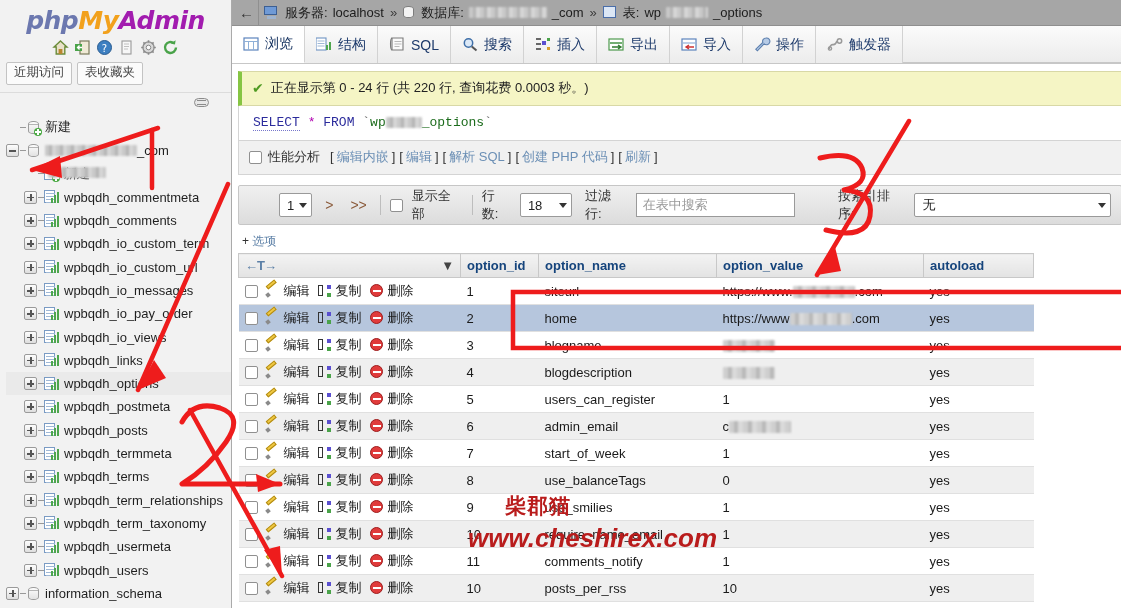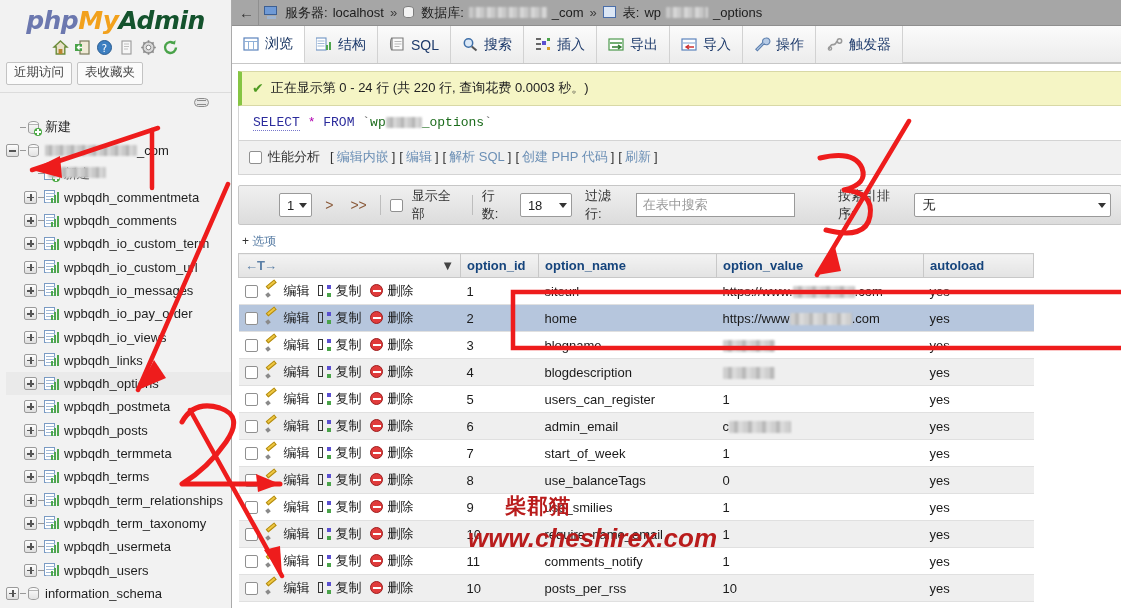--- a/index.html
+++ b/index.html
@@ -27,21 +27,21 @@
     padding: 6px 0 2px 0;
     font-family: "DejaVu Sans", sans-serif;
     font-size: 25px;
     font-style: italic;
     font-weight: bold;
     letter-spacing: -0.5px;
     white-space: nowrap;
   }
   .pma-logo .php { color: #6c78af; }
   .pma-logo .my  { color: #f2a11c; }
-  .pma-logo .admin { color: #14532d; }
+  .pma-logo .admin { color: #a21caf; }
 
   .icon-row {
     display: flex; justify-content: center; align-items: center;
     gap: 5px; padding: 2px 0 6px 0;
   }
   .sicon { width: 17px; height: 17px; display: inline-block; position: relative; }
 
   .quicktabs { display: flex; gap: 5px; padding: 0 0 7px 6px; }
   .qtab {
     border: 1px solid #c3c3c3;

